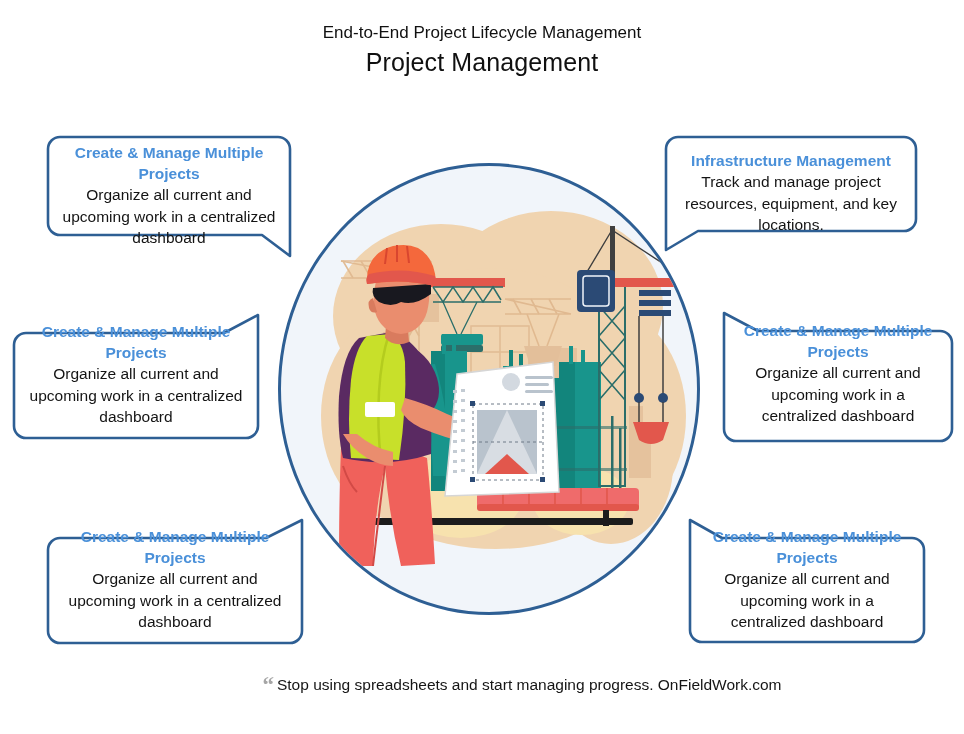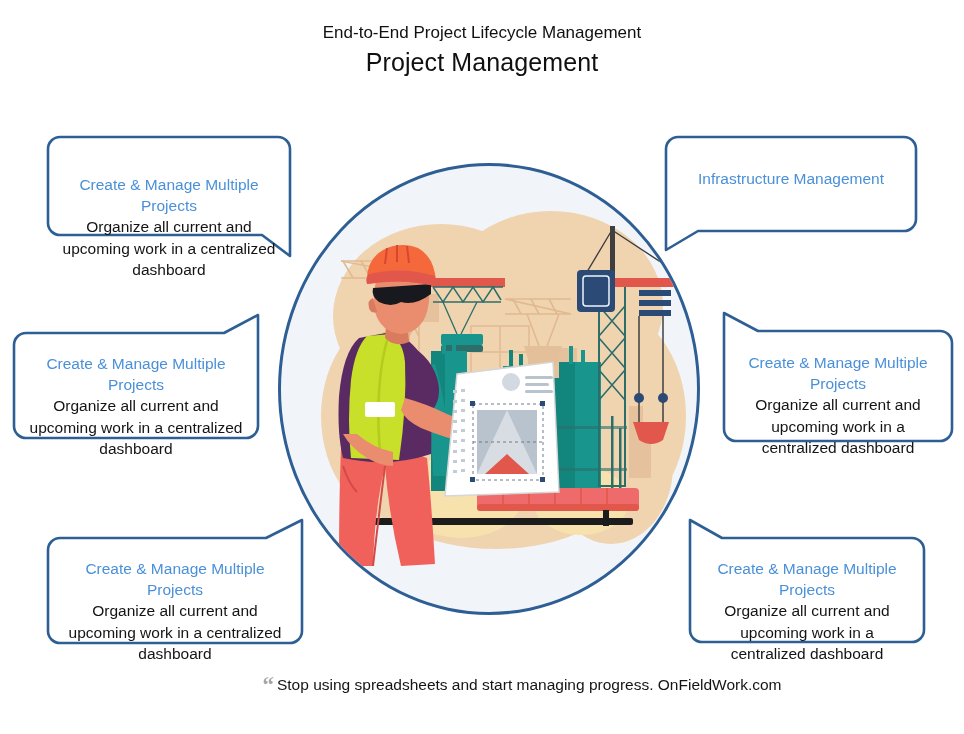--- a/index.html
+++ b/index.html
@@ -79,37 +79,36 @@
     position: absolute;
     left: 0;
     top: 0;
     width: 100%;
     box-sizing: border-box;
     text-align: center;
     padding: 0 14px;
   }
   .callout .c-head {
     color: #4a90d9;
-    font-weight: normal;
+    font-weight: bold;
     font-size: 15.5px;
     line-height: 21px;
-    margin-top: 32px;
   }
   .callout .c-body {
     color: #141414;
     font-size: 15.5px;
     line-height: 21.5px;
   }
 
   
   #co-tl { left: 46px;  top: 135px; width: 246px; height: 123px; }
   #co-tl .inner { padding-top: 7px; }
 
   #co-tr { left: 664px; top: 135px; width: 254px; height: 117px; }
-  #co-tr .inner { padding-top: 1px; }
+  #co-tr .inner { padding-top: 15px; }
 
   #co-ml { left: 12px;  top: 313px; width: 248px; height: 127px; }
   #co-ml .inner { padding-top: 8px; }
 
   #co-mr { left: 722px; top: 311px; width: 232px; height: 132px; }
   #co-mr .inner { padding-top: 9px; }
 
   #co-bl { left: 46px;  top: 518px; width: 258px; height: 127px; }
   #co-bl .inner { padding-top: 8px; }
 
@@ -370,20 +369,21 @@
       <div class="c-body">Organize all current and upcoming work in a centralized dashboard</div>
     </div>
   </div>
 
   <div class="callout" id="co-tr">
     <svg class="frame" viewBox="0 0 254 117" preserveAspectRatio="none">
       <path d="M14 2 H240 A12 12 0 0 1 252 14 V84 A12 12 0 0 1 240 96 H34 L2 115 V14 A12 12 0 0 1 14 2 Z" fill="#ffffff" stroke="#2e5f94" stroke-width="2.6" stroke-linejoin="round"></path>
     </svg>
     <div class="inner">
       <div class="c-head">Infrastructure Management</div>
+      <div class="c-body">Track and manage project resources, equipment,  and key locations.</div>
     </div>
   </div>
 
   <div class="callout" id="co-ml">
     <svg class="frame" viewBox="0 0 248 127" preserveAspectRatio="none">
       <path d="M14 20 H212 L246 2 V113 A12 12 0 0 1 234 125 H14 A12 12 0 0 1 2 113 V32 A12 12 0 0 1 14 20 Z" fill="#ffffff" stroke="#2e5f94" stroke-width="2.6" stroke-linejoin="round"></path>
     </svg>
     <div class="inner">
       <div class="c-head">Create &amp; Manage Multiple Projects</div>
       <div class="c-body">Organize all current and upcoming work in a centralized dashboard</div>

